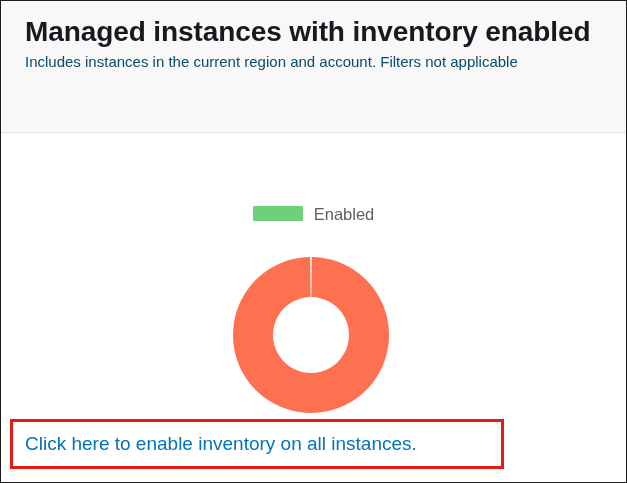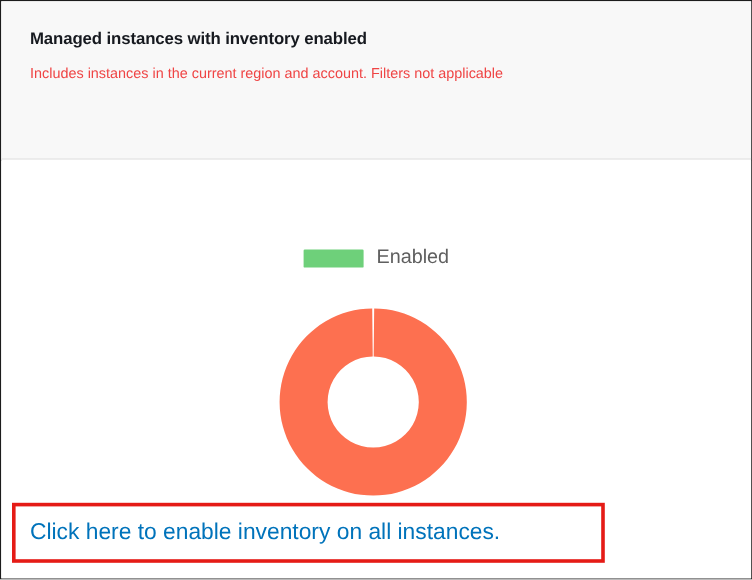--- a/index.html
+++ b/index.html
@@ -31,31 +31,31 @@
     top: 0;
     width: 625px;
     height: 132px;
     box-sizing: border-box;
     background: #f8f8f8;
     border-bottom: 1px solid #e3e3e3;
     padding: 18px 24px 0 24px;
   }
   .panel-title {
     margin: 0;
-    font-size: 14px;
+    font-size: 28px;
     font-weight: bold;
     line-height: 26px;
     color: #16191f;
     letter-spacing: -0.1px;
   }
   .panel-subtitle {
     margin: 7px 0 0 0;
-    font-size: 12px;
+    font-size: 15px;
     line-height: 19px;
-    color: #ef4444;
+    color: #0c4a6e;
     max-width: 500px;
     font-weight: normal;
   }
 
   
   .chart-body {
     position: absolute;
     left: 0;
     top: 133px;
     width: 625px;
@@ -69,21 +69,21 @@
     left: 0;
     top: 72px;
     width: 625px;
     display: flex;
     justify-content: center;
     align-items: center;
     gap: 52px;
   }
   .legend-item {
     display: flex;
-    align-items: flex-end;
+    align-items: flex-start;
     gap: 11px;
   }
   .legend-swatch {
     width: 50px;
     height: 15px;
     border-radius: 1px;
     flex: 0 0 auto;
   }
   .legend-label {
     font-size: 16.5px;

